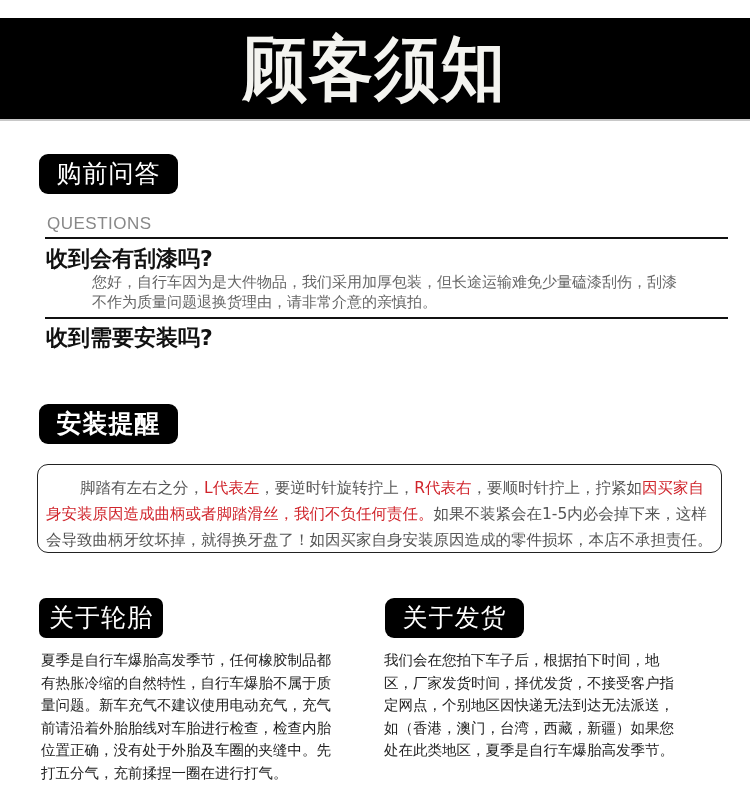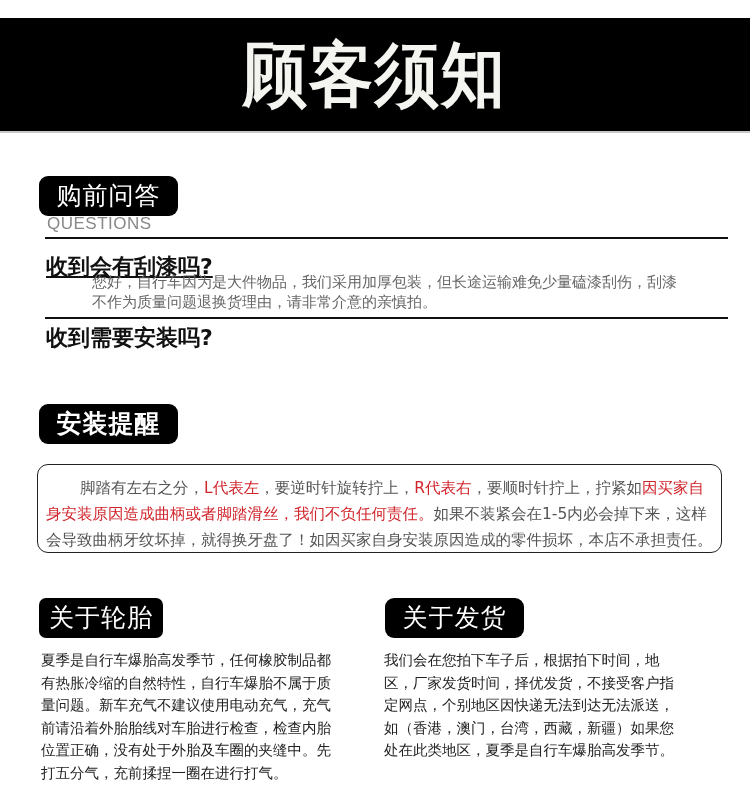--- a/index.html
+++ b/index.html
@@ -1,20 +1,20 @@
 <!DOCTYPE html>
 <html><head>
 <meta charset="utf-8">
 <style>
   * { margin: 0; padding: 0; box-sizing: border-box; }
   html, body { width: 750px; height: 788px; background: #ffffff; overflow: hidden; }
   body { position: relative; font-family: "DejaVu Sans", "Liberation Sans", sans-serif; color: #222; }
 
   .banner {
-    position: absolute; left: 0; top: 18px; width: 750px; height: 115px;
+    position: absolute; left: 0; top: 18px; width: 750px; height: 103px;
     background: #000; border-bottom: 2px solid #c8c8c8;
     display: flex; align-items: center; justify-content: center;
   }
   .banner-title {
     color: #f4f4f0; font-size: 64px; font-weight: bold; letter-spacing: 2px;
     font-family: "DejaVu Sans", sans-serif; line-height: 1;
     transform: scaleY(1.1);
   }
 
   .label-box {
@@ -53,25 +53,25 @@
     font-family: "DejaVu Sans", sans-serif;
   }
 </style>
 </head>
 <body>
 
 <div class="banner">
   <div class="banner-title">顾客须知</div>
 </div>
 
-<div class="label-box" style="left:39px; top:176px; width:139px;">购前问答</div>
+<div class="label-box" style="left:39px; top:154px; width:139px;">购前问答</div>
 <div class="questions">QUESTIONS</div>
 <div class="hline" style="top:237px;"></div>
 
-<div class="q-title" style="top:254px;text-decoration:underline;">收到会有刮漆吗?</div>
+<div class="q-title" style="top:246px;">收到会有刮漆吗?</div>
 <div class="q-body" style="top:272px;">
   <div>您好，自行车因为是大件物品，我们采用加厚包装，但长途运输难免少量磕漆刮伤，刮漆</div>
   <div>不作为质量问题退换货理由，请非常介意的亲慎拍。</div>
 </div>
 <div class="hline" style="top:317px;"></div>
 
 <div class="q-title" style="top:325px;">收到需要安装吗?</div>
 <div class="q-body" style="top:357px;">
 </div>
 

